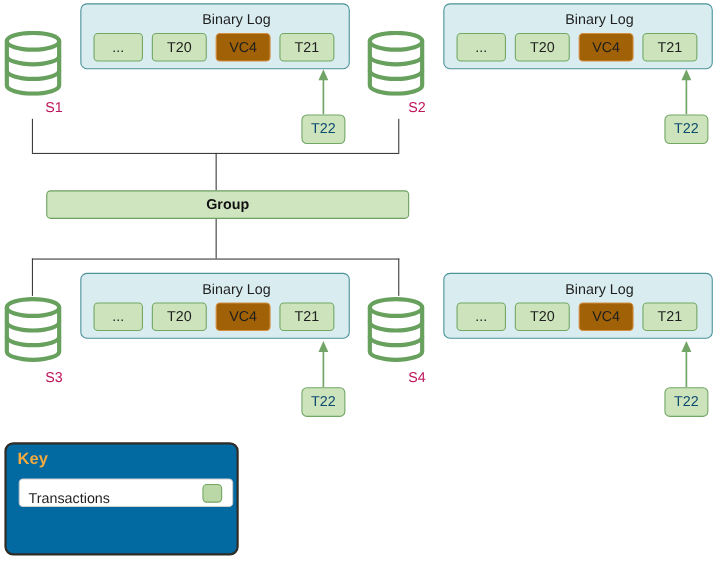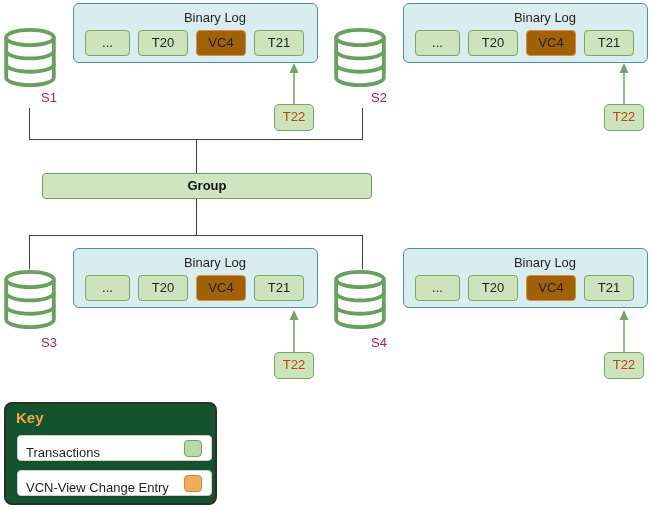--- a/index.html
+++ b/index.html
@@ -51,21 +51,21 @@
   .t22 {
     position: absolute;
     width: 40px;
     height: 27px;
     line-height: 24px;
     text-align: center;
     font-size: 13px;
     background: #cce3bc;
     border: 1.5px solid #72a764;
     border-radius: 5px;
-    color: #c2410c;
+    color: #0c4a6e;
   }
   
   .group-node {
     position: absolute;
     left: 42px;
     top: 173px;
     width: 330px;
     height: 26px;
     line-height: 23px;
     text-align: center;
@@ -88,21 +88,21 @@
     color: #be185d;
   }
   .arrow-svg { position: absolute; }
   
   .key-panel {
     position: absolute;
     left: 4px;
     top: 402px;
     width: 213px;
     height: 103px;
-    background: #14532d;
+    background: #0369a1;
     border: 2px solid #302c26;
     border-radius: 8px;
   }
   .key-title {
     position: absolute;
     left: 10px;
     top: 5px;
     font-size: 15px;
     font-weight: bold;
     color: #f4aa3f;
@@ -253,19 +253,15 @@
   <div class="t22" style="left:604px; top:352px;">T22</div>
 
   <div class="group-node">Group</div>
 
   <div class="key-panel">
     <div class="key-title">Key</div>
     <div class="key-row key-row-1">
       <span>Transactions</span>
       <span class="key-swatch t"></span>
     </div>
-    <div class="key-row key-row-2">
-      <span>VCN-View Change Entry</span>
-      <span class="key-swatch vc"></span>
-    </div>
   </div>
 
 </div>
 
 </body></html>

